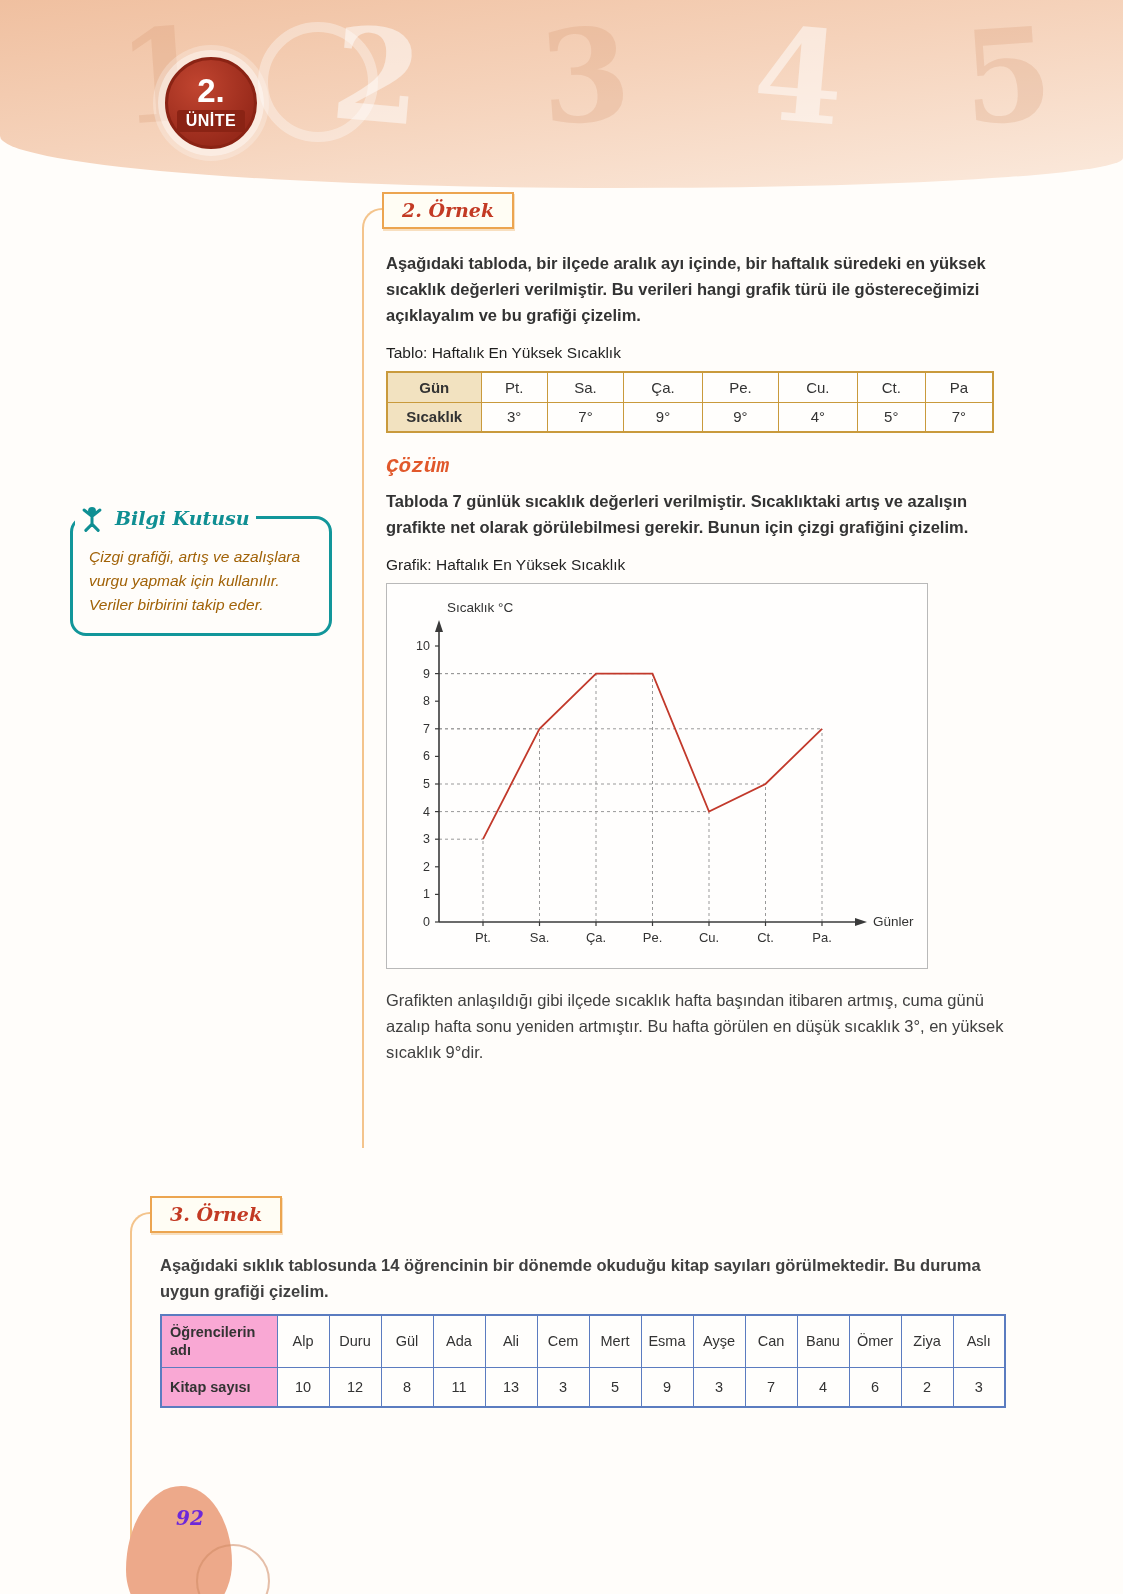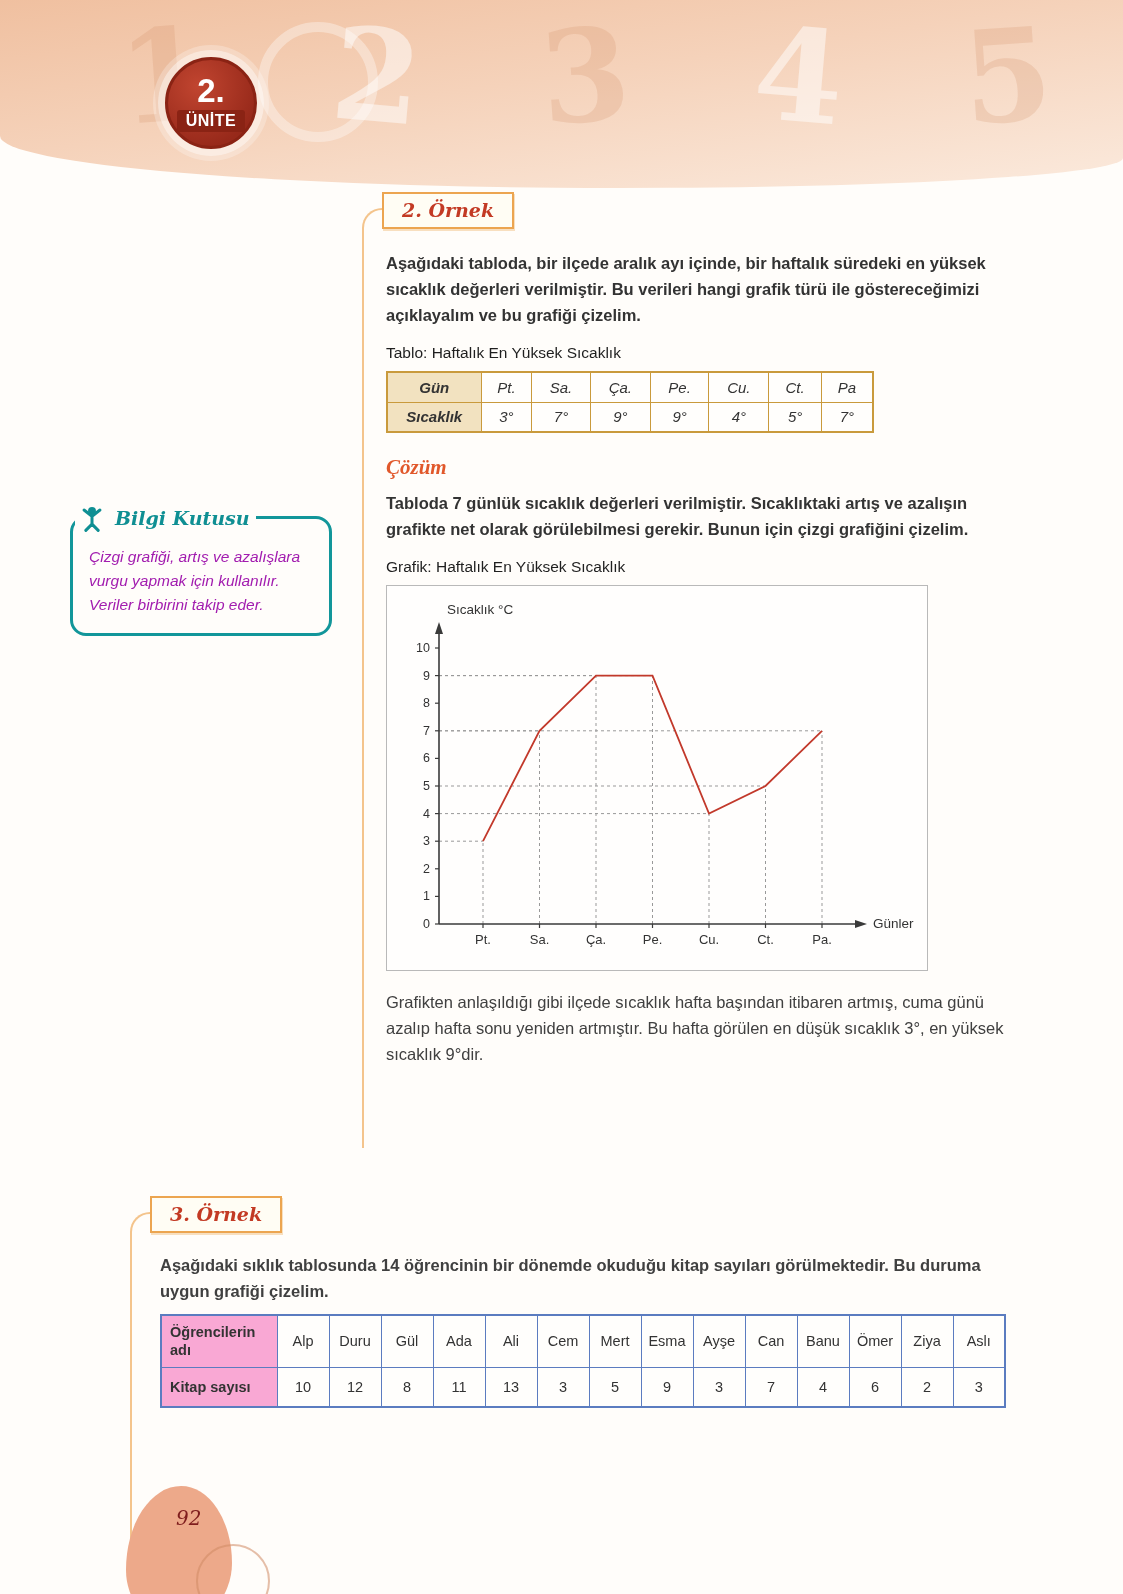--- a/index.html
+++ b/index.html
@@ -43,56 +43,56 @@
 
   #example2 { left:362px; top:192px; width:664px; height:956px; }
   #example2 .ex-content { padding:58px 0 0 24px; }
   #example3 { left:130px; top:1196px; width:888px; height:368px; }
   #example3 .ex-content { padding:56px 0 0 30px; }
 
   .body-text { font-size:16.5px; line-height:1.58; color:#404040; margin:0 0 10px; max-width:640px; }
   #example3 .body-text { max-width:855px; font-weight:bold; }
   #example2 .body-text.intro, #example2 .body-text.solution { font-weight:bold; color:#333; }
   .section-subtitle { font-weight:normal; font-size:15.5px; margin:16px 0 9px; color:#1f1f1f; }
-  .cozum { font-family:Liberation Serif, serif; font-style:italic; font-weight:bold; font-size:21px;
+  .cozum { font-family:Liberation Mono, monospace; font-style:italic; font-weight:bold; font-size:21px;
     color:#e1582b; margin:22px 0 10px; }
 
   
-  .t2 { border-collapse:collapse; width:488px; border:2px solid #c99a3c; margin-top:2px;font-style:italic; }
+  .t2 { border-collapse:collapse; width:608px; border:2px solid #c99a3c; margin-top:2px; }
   .t2 td { border:1px solid #c99a3c; text-align:center; font-size:15px; height:30px; padding:0 4px;
     color:#333; background:#fffefc; }
   .t2 td.hd { background:#f2e2c0; font-weight:bold; width:94px; }
 
   
   .chart-box { width:542px; height:386px; border:1px solid #b9b9b9; margin-top:4px; background:#fffefd; }
   .chart-box svg { width:100%; height:100%; display:block; }
   .conclusion { margin-top:18px; }
 
   
   #info-box { position:absolute; left:70px; top:516px; width:262px;
     border:3px solid #12969a; border-radius:16px; padding:26px 14px 16px 16px; background:#fffdfa; }
   .info-title-row { position:absolute; top:-17px; left:2px; display:flex; align-items:center; }
   .info-title { font-family:"DejaVu Serif", serif; font-style:italic; font-weight:bold; font-size:19px;
     color:#0f8f93; background:#fffdfa; padding:0 6px; }
   .info-icon { width:34px; height:32px; background:#fffdfa; padding:0 2px; }
-  .info-text { font-style:italic; font-size:15.5px; line-height:1.55; color:#a21caf; }
+  .info-text { font-style:italic; font-size:15.5px; line-height:1.55; color:#a16207; }
 
   
   .t3 { border-collapse:collapse; border:2px solid #5b7cc0; margin-top:6px; }
   .t3 td { border:1.5px solid #5b7cc0; text-align:center; font-size:14.5px; padding:2px 3px;
     color:#333; background:#fffefc; min-width:52px; }
   .t3 tr:first-child td { height:52px; }
   .t3 tr:last-child td { height:40px; }
   .t3 td.hd { background:#f9a8d4; font-weight:bold; text-align:left; padding-left:8px; width:116px;
     min-width:116px; font-size:14.5px; line-height:1.25; }
 
   
   #page-blob { position:absolute; left:126px; top:1486px; width:106px; height:140px; background:#eda98a;
     border-radius:52% 48% 55% 45% / 60% 55% 45% 40%; }
-  .page-num { position:absolute; left:50px; top:20px; font-size:20px; font-weight:normal; color:#7f1d1d;
+  .page-num { position:absolute; left:50px; top:20px; font-size:20px; font-weight:bold; color:#6d28d9;
     font-family:"DejaVu Serif", serif; font-style:italic; }
   #blob-ring { position:absolute; left:196px; top:1544px; width:74px; height:74px;
     border:2px solid #cf8a64; border-radius:50%; opacity:0.55; }
 </style>
 </head>
 <body>
 
 <div class="page">
 
   <div class="header-band">

